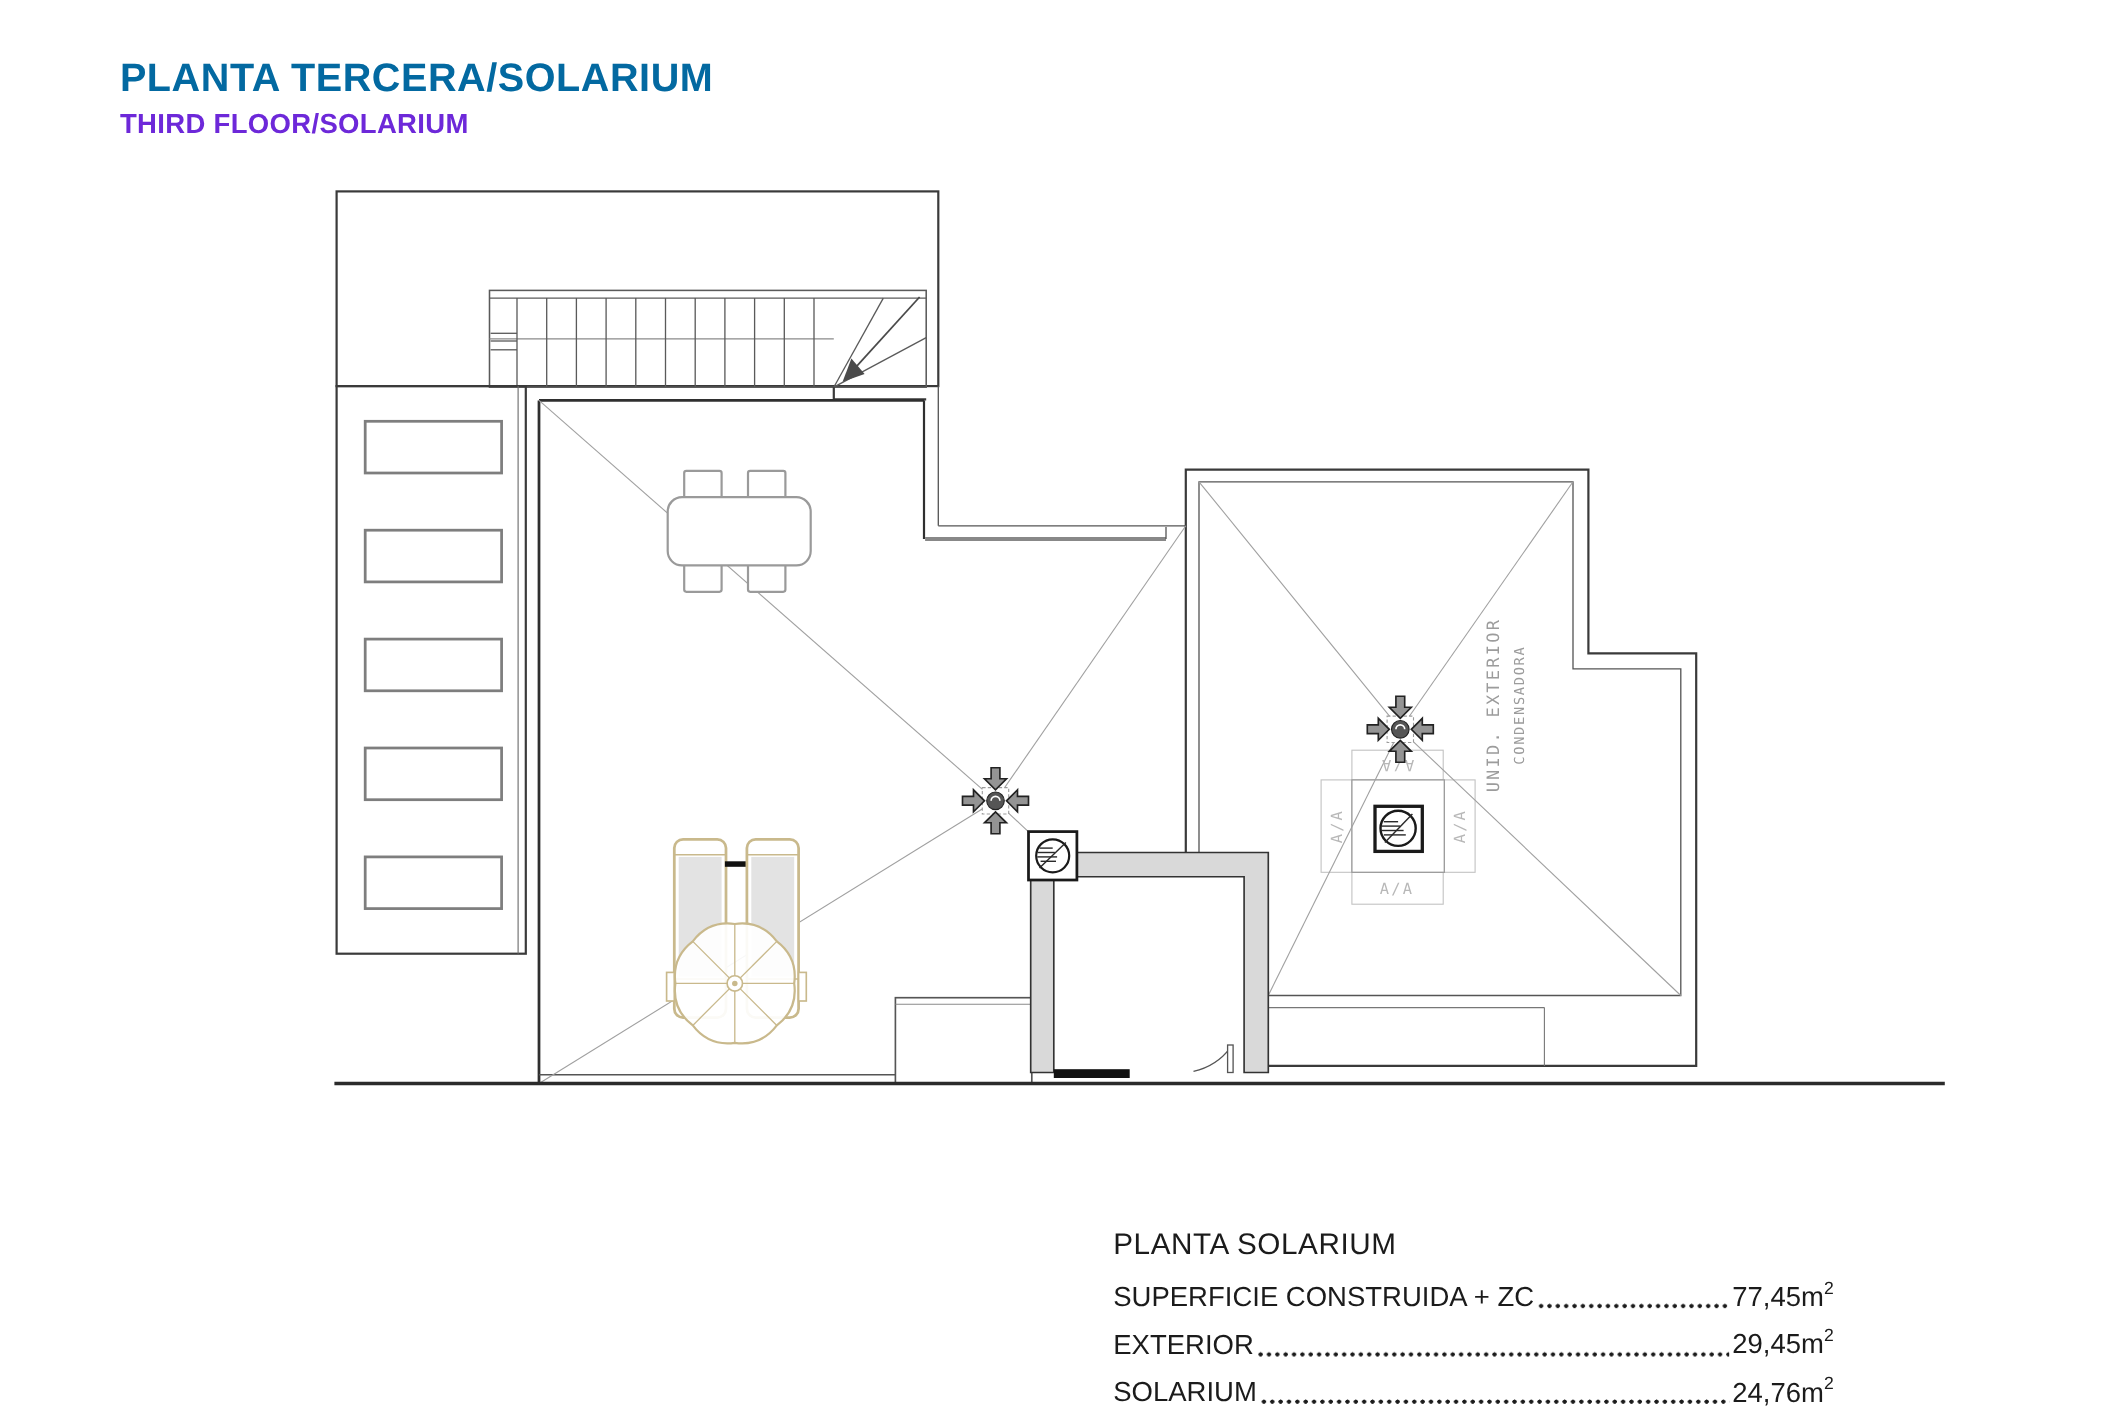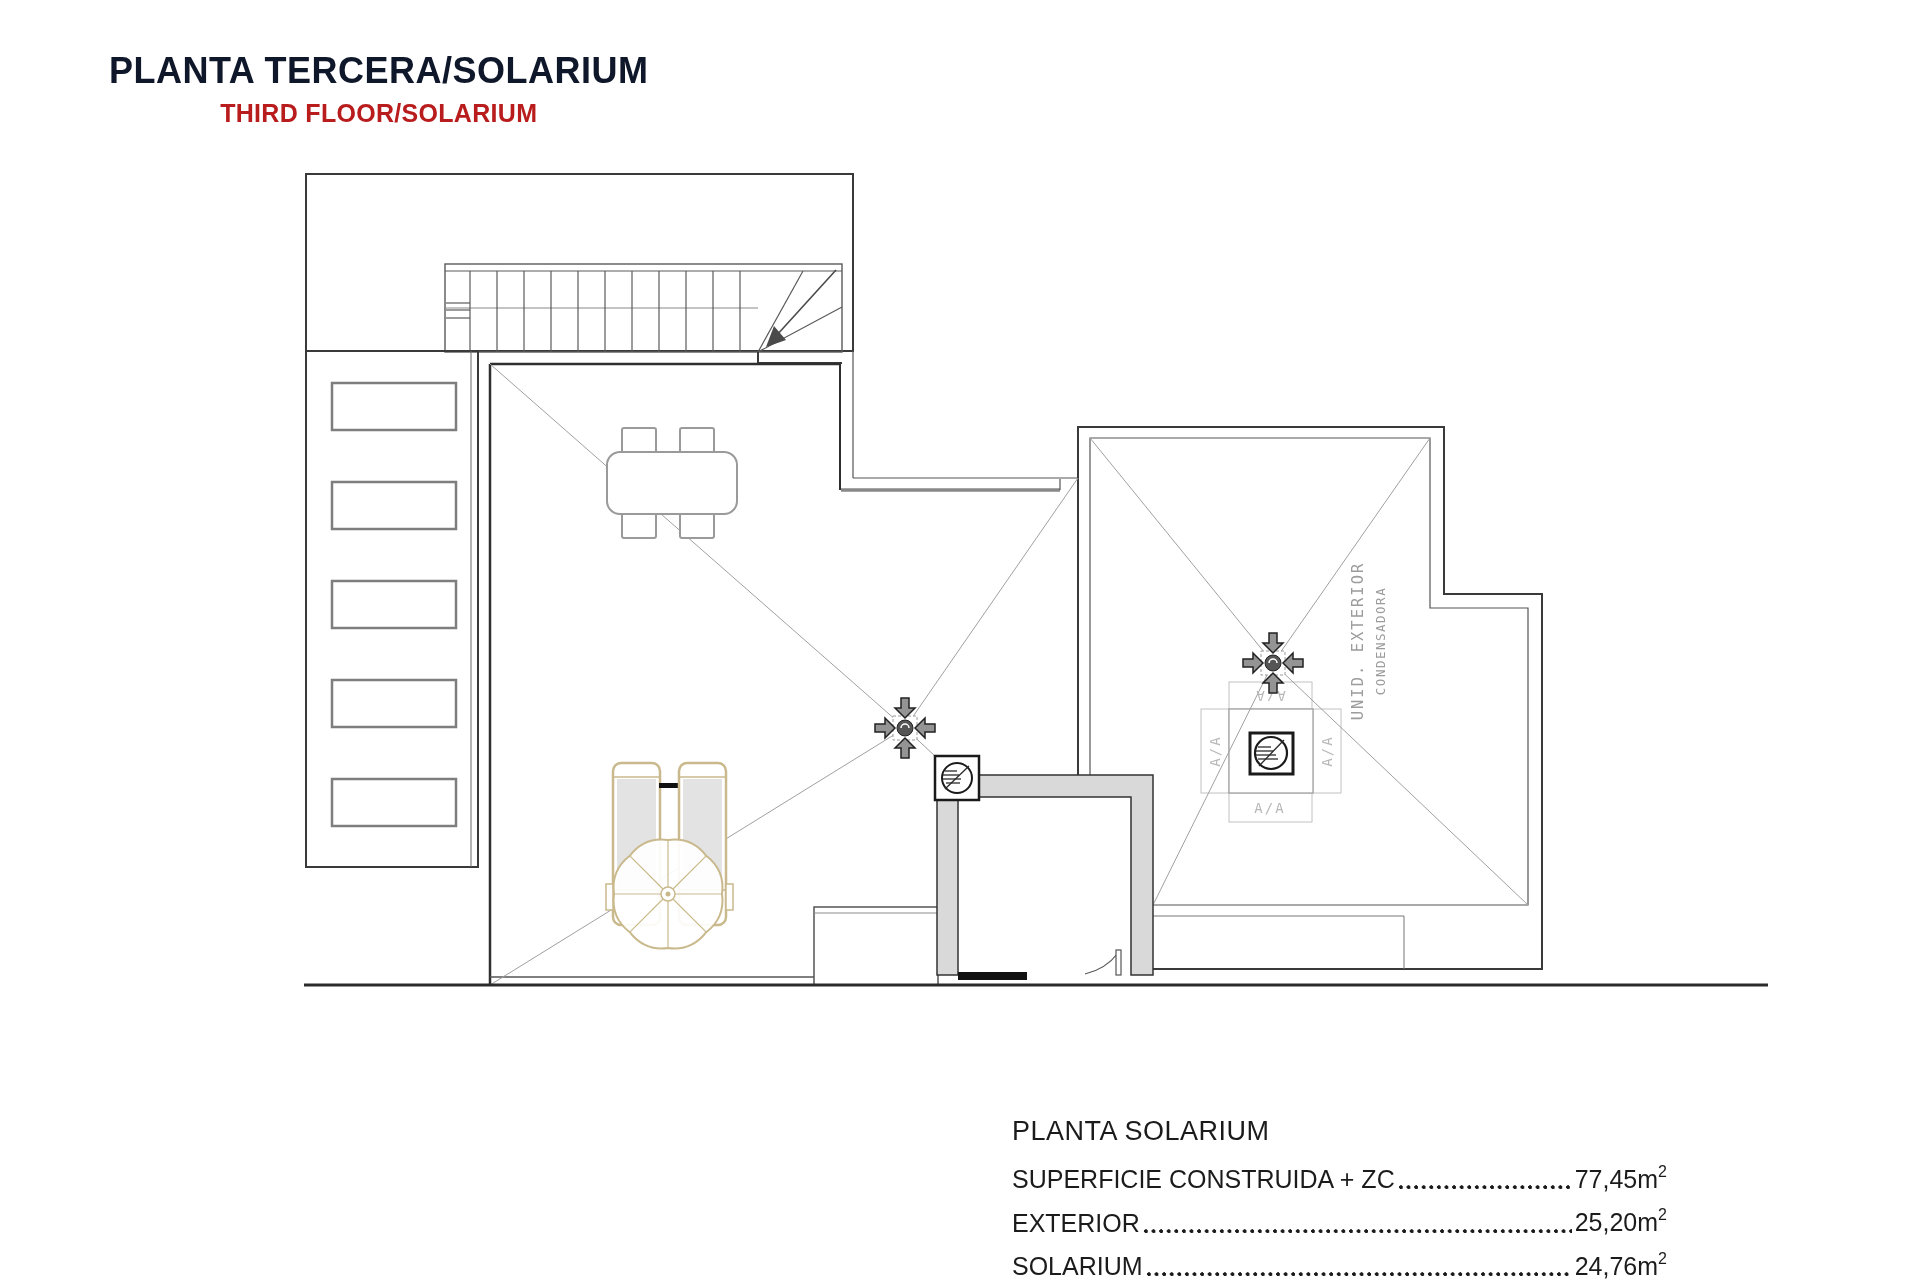--- a/index.html
+++ b/index.html
@@ -19,22 +19,22 @@
   .arvalue{flex:0 0 auto;}
   .arvalue sup{font-size:16px;position:relative;top:-2px;}
   svg text{font-family:"DejaVu Sans Mono",monospace;}
 </style>
 </head>
 <body>
 
 <div class="page">
 
   <div class="title-block">
-    <h1 style="color: #0f172a; text-align: right;">PLANTA TERCERA/SOLARIUM</h1>
-    <h2 style="color: #b91c1c; text-align: center;">THIRD FLOOR/SOLARIUM</h2>
+    <h1 style="color: #0369a1; text-align: right;">PLANTA TERCERA/SOLARIUM</h1>
+    <h2 style="color: #6d28d9;">THIRD FLOOR/SOLARIUM</h2>
   </div>
 
   <svg class="plan-svg" viewBox="0 0 1920 1280">
 
     <g stroke="#3a3a3a" fill="none">
       <rect x="306" y="174" width="547" height="177" stroke-width="2"></rect>
     </g>
 
     <g stroke="#5a5a5a" stroke-width="1.2" fill="none">
       <rect x="445" y="264" width="397" height="88" stroke-width="1.4"></rect>
@@ -236,21 +236,21 @@
     <p class="area-heading">PLANTA SOLARIUM</p>
 
     <div class="area-row">
       <span class="arlabel">SUPERFICIE CONSTRUIDA + ZC</span>
       <span class="leader"></span>
       <span class="arvalue"><span>77,45</span><span>m</span><sup>2</sup></span>
     </div>
     <div class="area-row">
       <span class="arlabel">EXTERIOR</span>
       <span class="leader"></span>
-      <span class="arvalue"><span>25,20</span><span>m</span><sup>2</sup></span>
+      <span class="arvalue"><span>29,45</span><span>m</span><sup>2</sup></span>
     </div>
     <div class="area-row">
       <span class="arlabel">SOLARIUM</span>
       <span class="leader"></span>
       <span class="arvalue"><span>24,76</span><span>m</span><sup>2</sup></span>
     </div>
   </div>
 
 </div>
 

